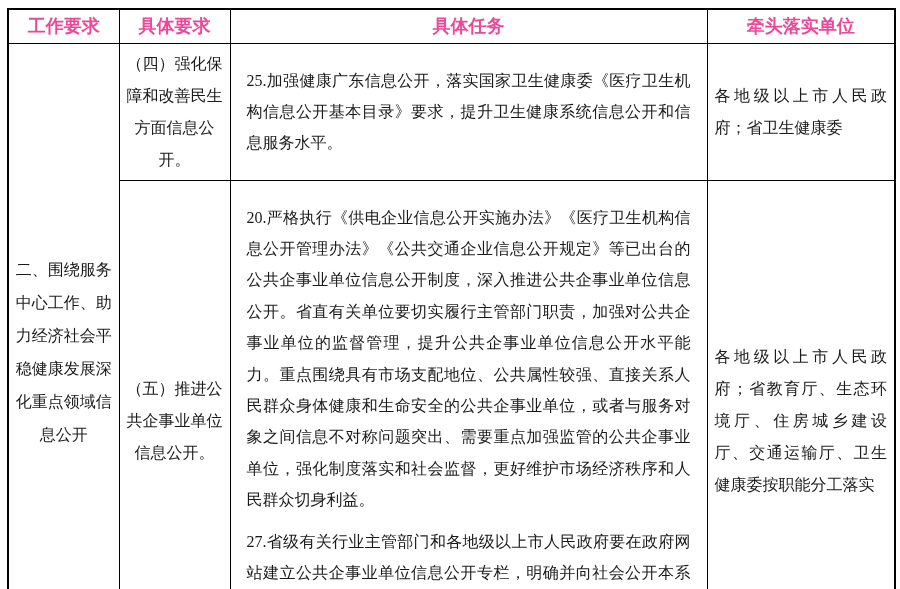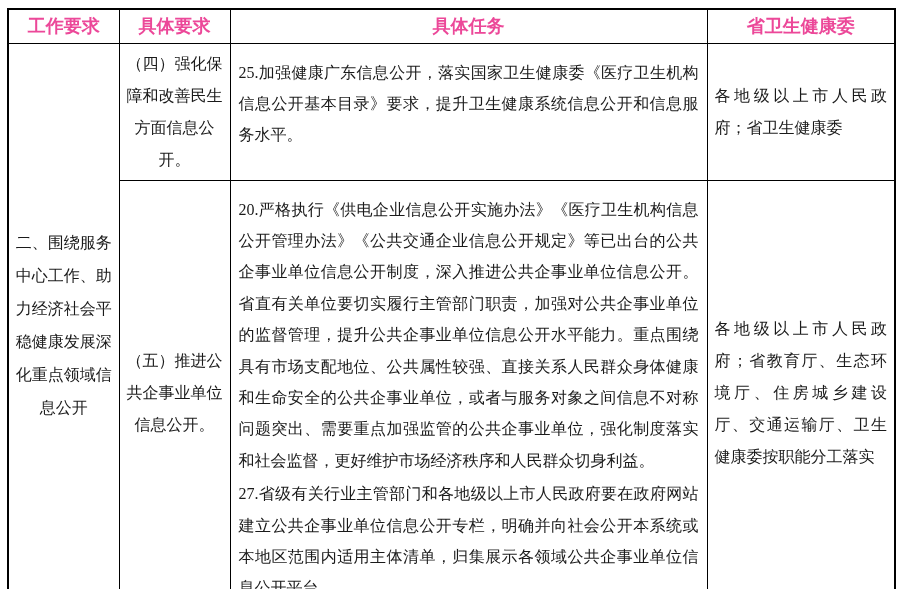--- a/index.html
+++ b/index.html
@@ -55,21 +55,21 @@
     padding: 4px 4px;
     margin-left: 48px;
   }
   td.reqs {
     vertical-align: top;
     text-align: justify;
     line-height: 31.4px;
     padding: 11px 6px 0 6px;
   }
   td.reqs p {
-    margin: 2px;
+    margin: 10px;
     text-align: justify;
   }
   td.leads {
     vertical-align: middle;
     text-align: justify;
     line-height: 32px;
     padding: 4px 7px;
   }
   tr.row-1 { height: 125px; }
   tr.row-2 { height: 414px; }
@@ -83,21 +83,21 @@
       <col style="width:111px">
       <col style="width:111px">
       <col style="width:477px">
       <col style="width:188px">
     </colgroup>
     <thead>
       <tr>
         <th class="hdr">工作要求</th>
         <th class="hdr">具体要求</th>
         <th class="hdr">具体任务</th>
-        <th class="hdr">省卫生健康委</th>
+        <th class="hdr">牵头落实单位</th>
       </tr>
     </thead>
     <tbody>
       <tr class="row-1">
         <td class="work-req" rowspan="2">二、围绕服务中心工作、助力经济社会平稳健康发展深化重点领域信息公开</td>
         <td class="task">（四）强化保障和改善民生方面信息公开。</td>
         <td class="reqs">
           <p>25.加强健康广东信息公开，落实国家卫生健康委《医疗卫生机构信息公开基本目录》要求，提升卫生健康系统信息公开和信息服务水平。</p>
         </td>
         <td class="leads">各地级以上市人民政府；省卫生健康委</td>

